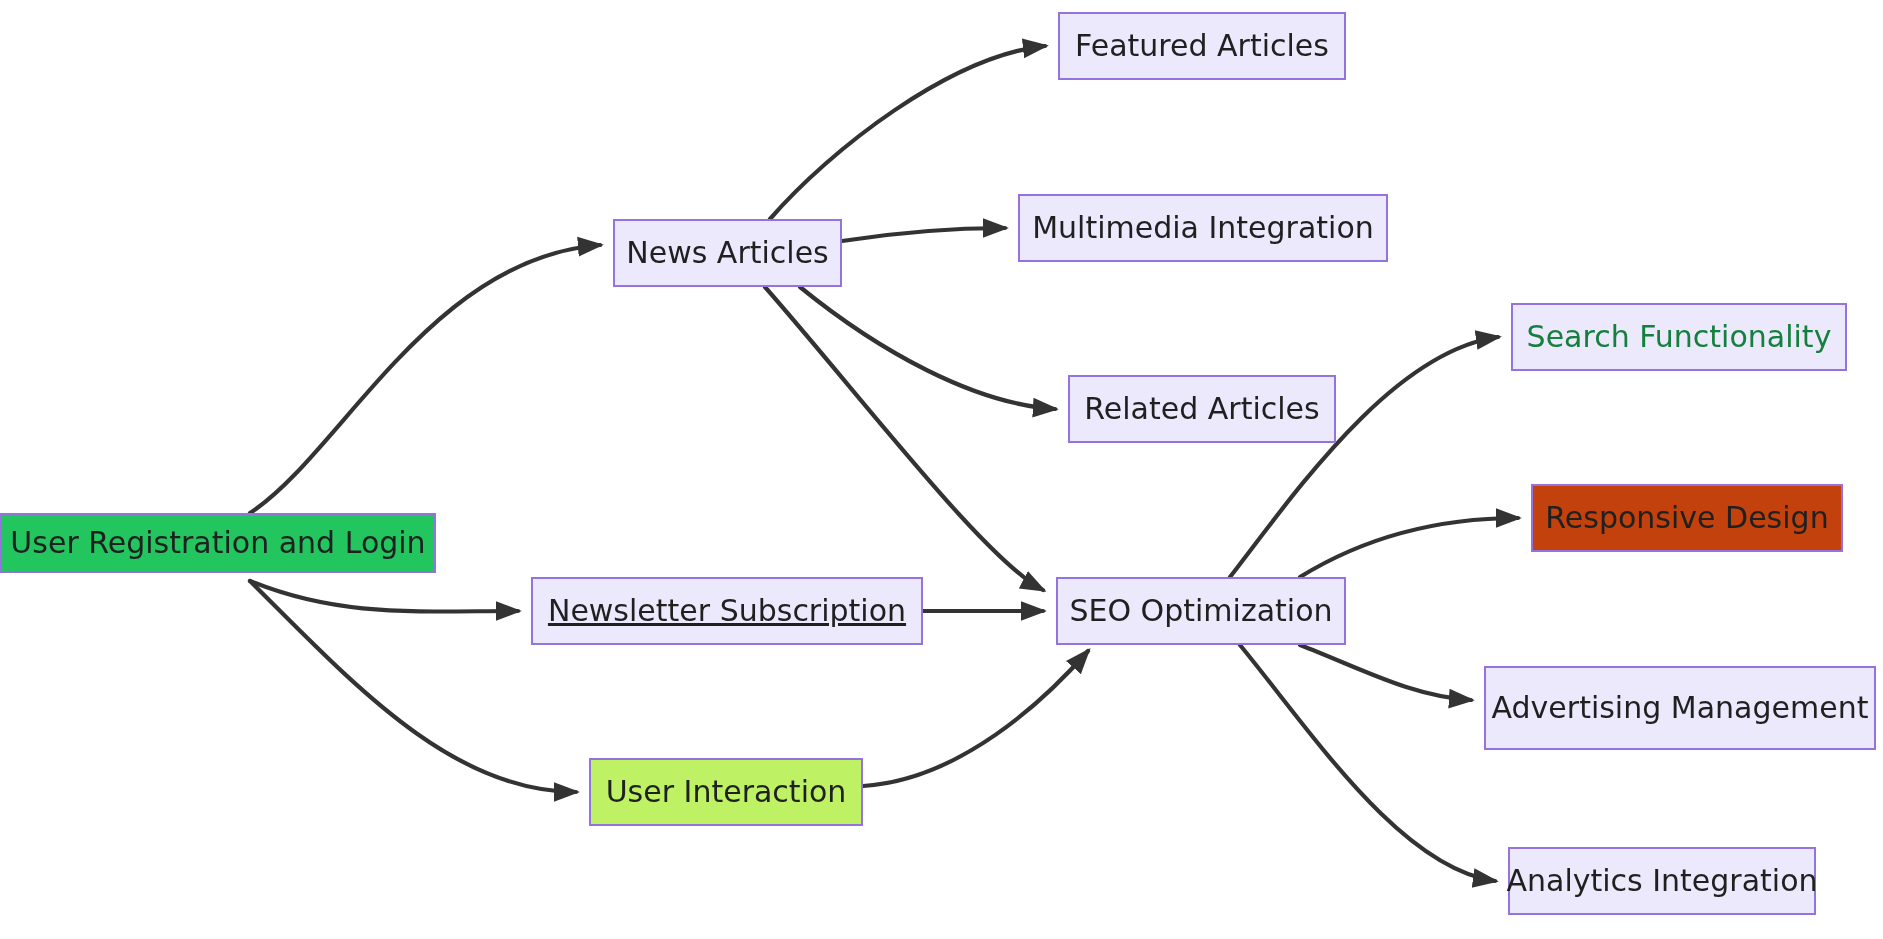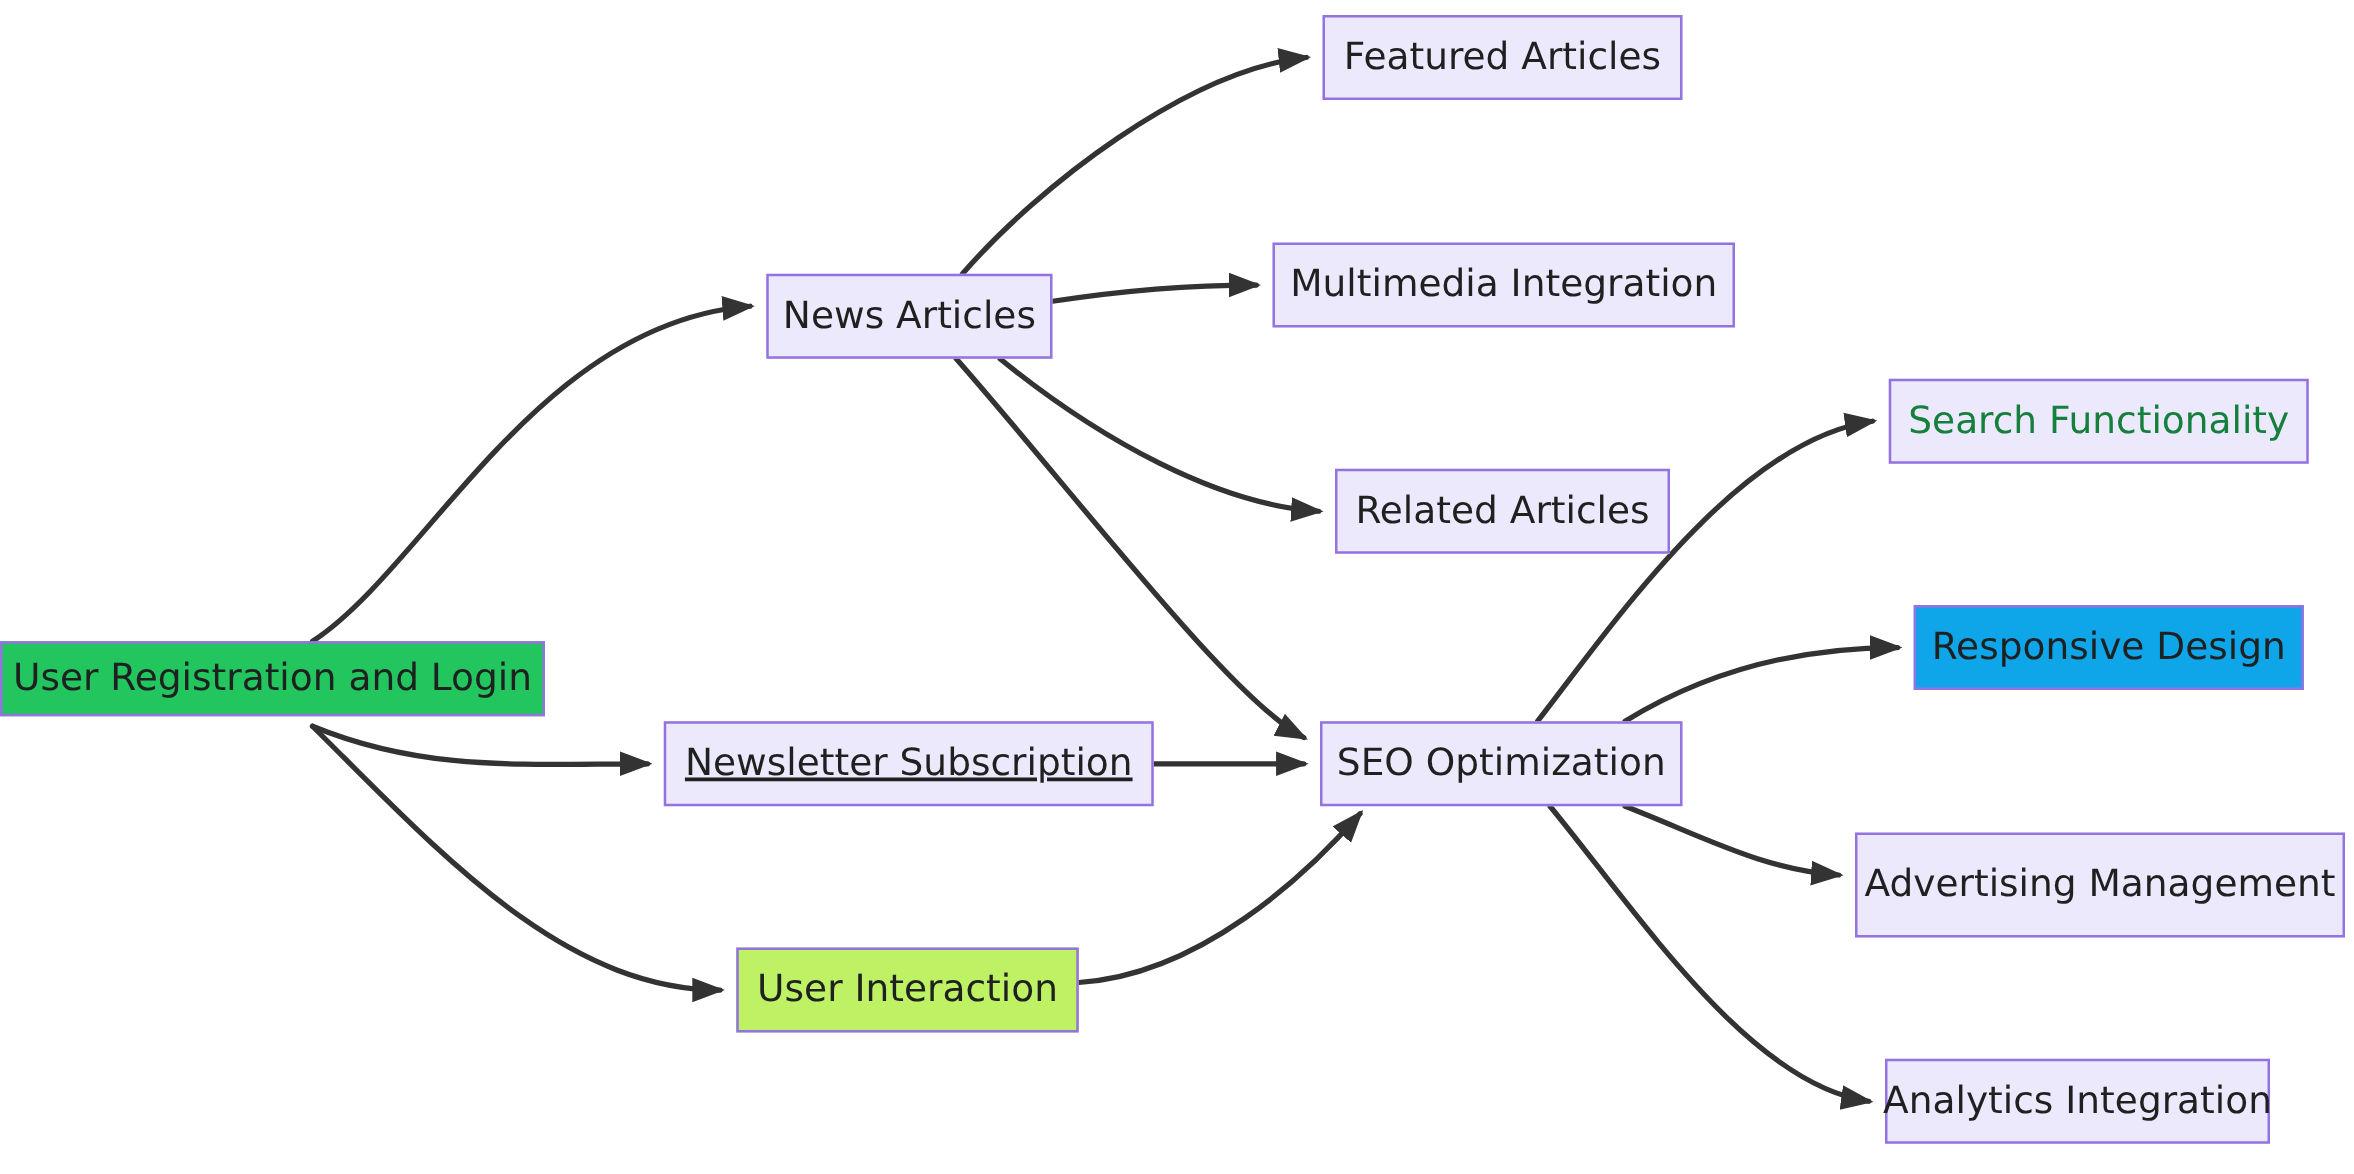--- a/index.html
+++ b/index.html
@@ -100,21 +100,21 @@
       </div>
       <div class="node" style="left: 589px; top: 758px; width: 274px; height: 68px; background: #bef264; border-color: rgb(148, 114, 224); color: rgb(31, 32, 32);">
         <span class="node-label">User Interaction</span>
       </div>
       <div class="node" style="left: 1056px; top: 577px; width: 290px; height: 68px; background: rgb(236, 233, 252); border-color: rgb(148, 114, 224); color: rgb(31, 32, 32);">
         <span class="node-label">SEO Optimization</span>
       </div>
       <div class="node" style="left: 1511px; top: 303px; width: 336px; height: 68px; background: rgb(236, 233, 252); border-color: rgb(148, 114, 224); color: #15803d;">
         <span class="node-label">Search Functionality</span>
       </div>
-      <div class="node" style="left: 1531px; top: 484px; width: 312px; height: 68px; background: #0ea5e9; border-color: rgb(148, 114, 224); color: rgb(31, 32, 32);">
+      <div class="node" style="left: 1531px; top: 484px; width: 312px; height: 68px; background: #c2410c; border-color: rgb(148, 114, 224); color: rgb(31, 32, 32);">
         <span class="node-label">Responsive Design</span>
       </div>
       <div class="node" style="left: 1484px; top: 666px; width: 392px; height: 84px; background: rgb(236, 233, 252); border-color: rgb(148, 114, 224); color: rgb(31, 32, 32);">
         <span class="node-label">Advertising Management</span>
       </div>
       <div class="node" style="left: 1508px; top: 847px; width: 308px; height: 68px; background: rgb(236, 233, 252); border-color: rgb(148, 114, 224); color: rgb(31, 32, 32);">
         <span class="node-label">Analytics Integration</span>
       </div>
     </div>
 

